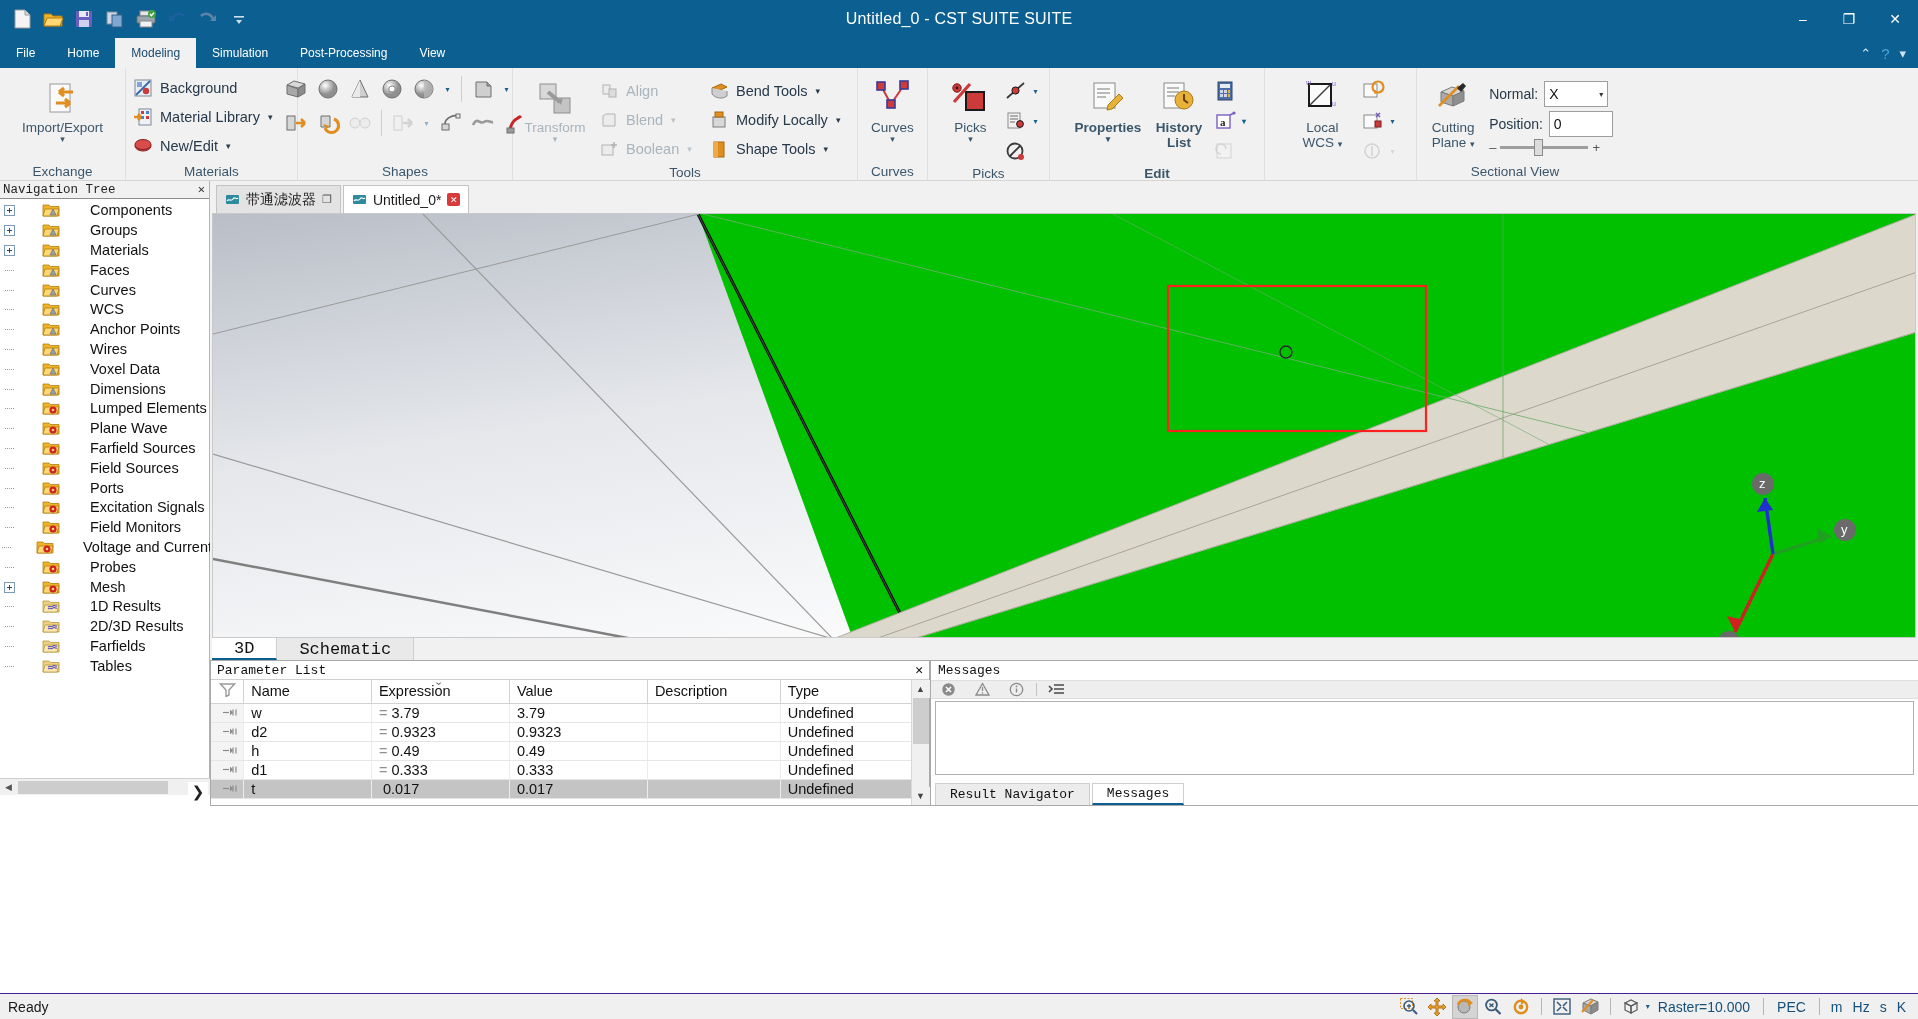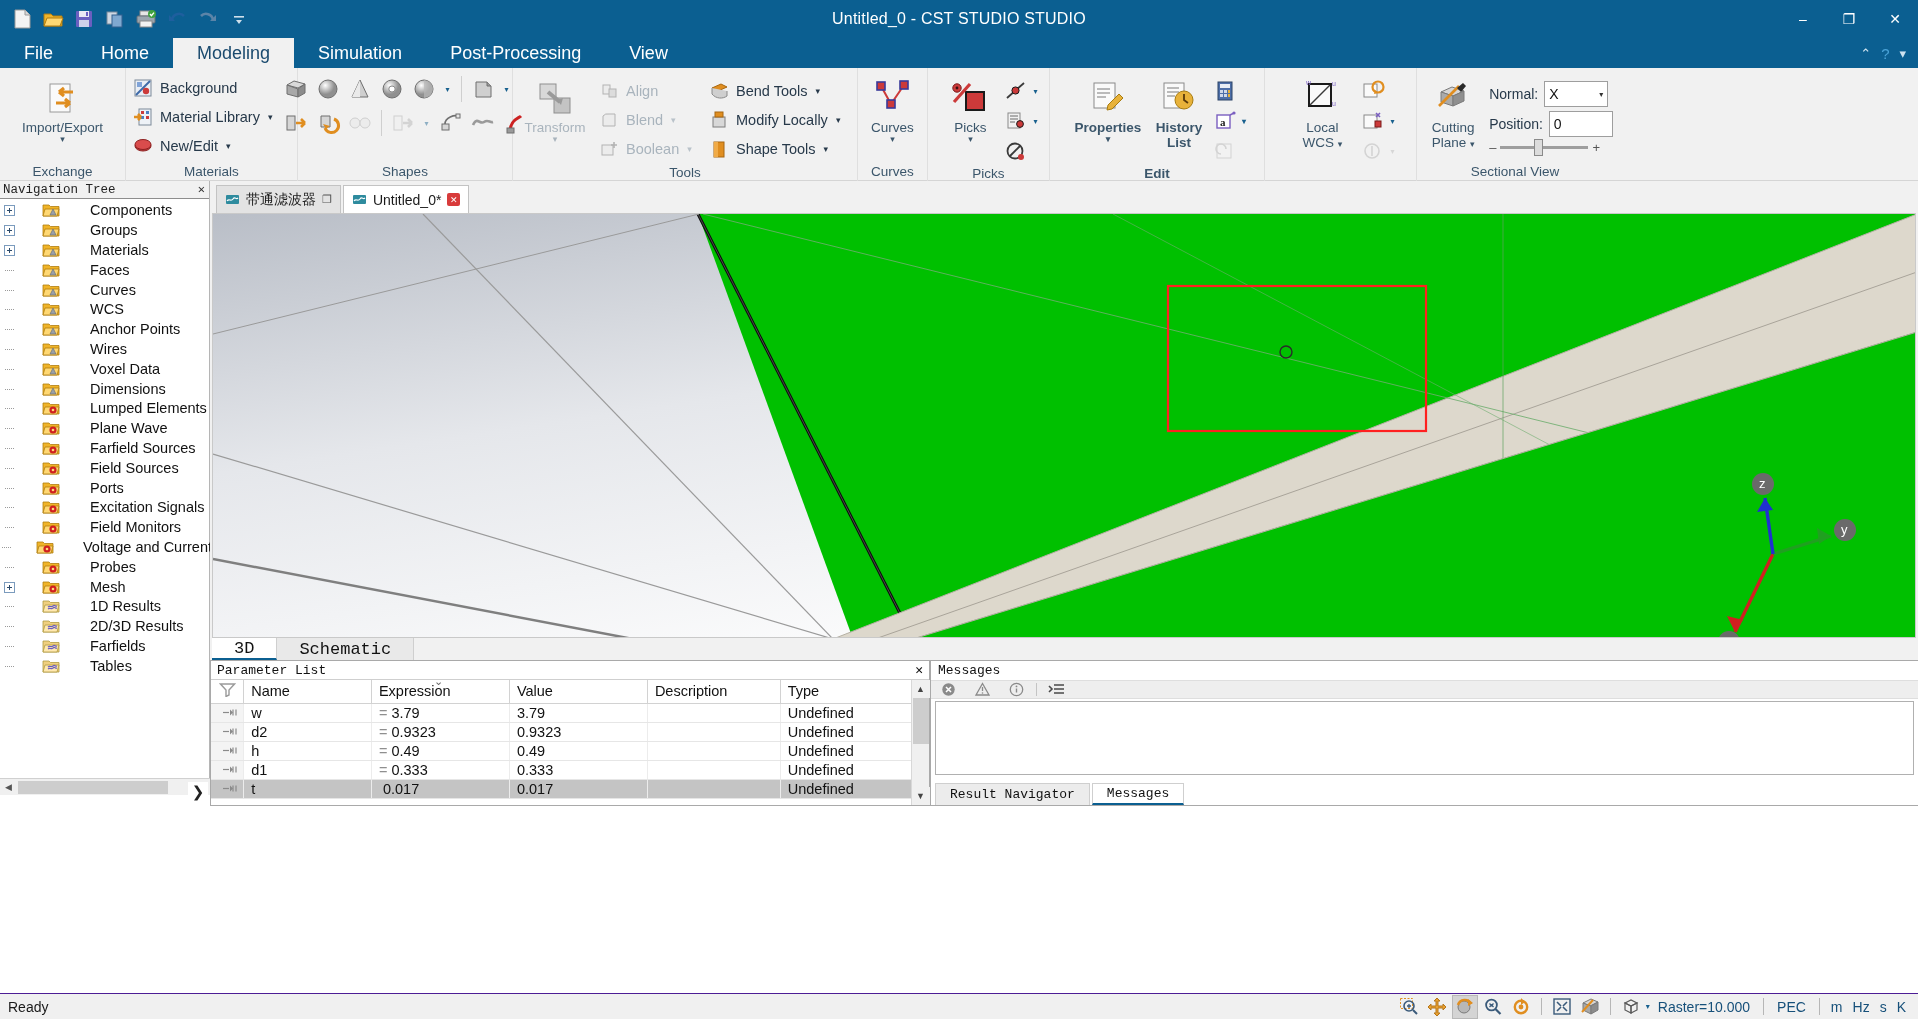--- a/index.html
+++ b/index.html
@@ -37,22 +37,22 @@
     width: 46px; height: 38px; display: flex; align-items: center; justify-content: center;
     color: #fff; cursor: pointer; font-size: 14px;
   }
 
   
   .ribbon-tabs {
     position: absolute; top: 38px; left: 0; width: 1918px; height: 30px;
     background: #0b5f91; display: flex; align-items: flex-end;
   }
   .rtab {
-    height: 30px; padding: 0 24px; display: flex; align-items: center;
-    color: #ffffff; font-size: 18px; cursor: pointer;
+    height: 30px; padding: 0 16px; display: flex; align-items: center;
+    color: #ffffff; font-size: 12px; cursor: pointer;
   }
   .rtab.active { background: #f1f1f1; color: #1a4a6e; }
   .ribbon-help {
     position: absolute; right: 6px; top: 38px; height: 30px;
     display: flex; align-items: center; gap: 10px; padding-right: 6px;
   }
   .ribbon-help span { color: #cfe3ef; font-size: 13px; cursor: pointer; }
 
   
   .ribbon {
@@ -321,21 +321,21 @@
             <path d="M19 7v6h-6z" fill="#5b84a8"></path>
           </svg>
       </div>
       <div class="qat-btn">
         <svg width="16" height="16" viewBox="0 0 16 16">
             <rect x="3" y="5" width="10" height="1.6" fill="#cfe0ec"></rect>
             <path d="M5 9h6l-3 4z" fill="#cfe0ec"></path>
           </svg>
       </div>
     </div>
-    <div class="title-text">Untitled_0 - CST STUDIO STUDIO</div>
+    <div class="title-text">Untitled_0 - CST SUITE SUITE</div>
     <div class="win-ctrls">
       <div class="win-btn">–</div>
       <div class="win-btn">❐</div>
       <div class="win-btn close">✕</div>
     </div>
   </div>
 
   <div class="ribbon-tabs">
     <div class="rtab">File</div>
     <div class="rtab">Home</div>

